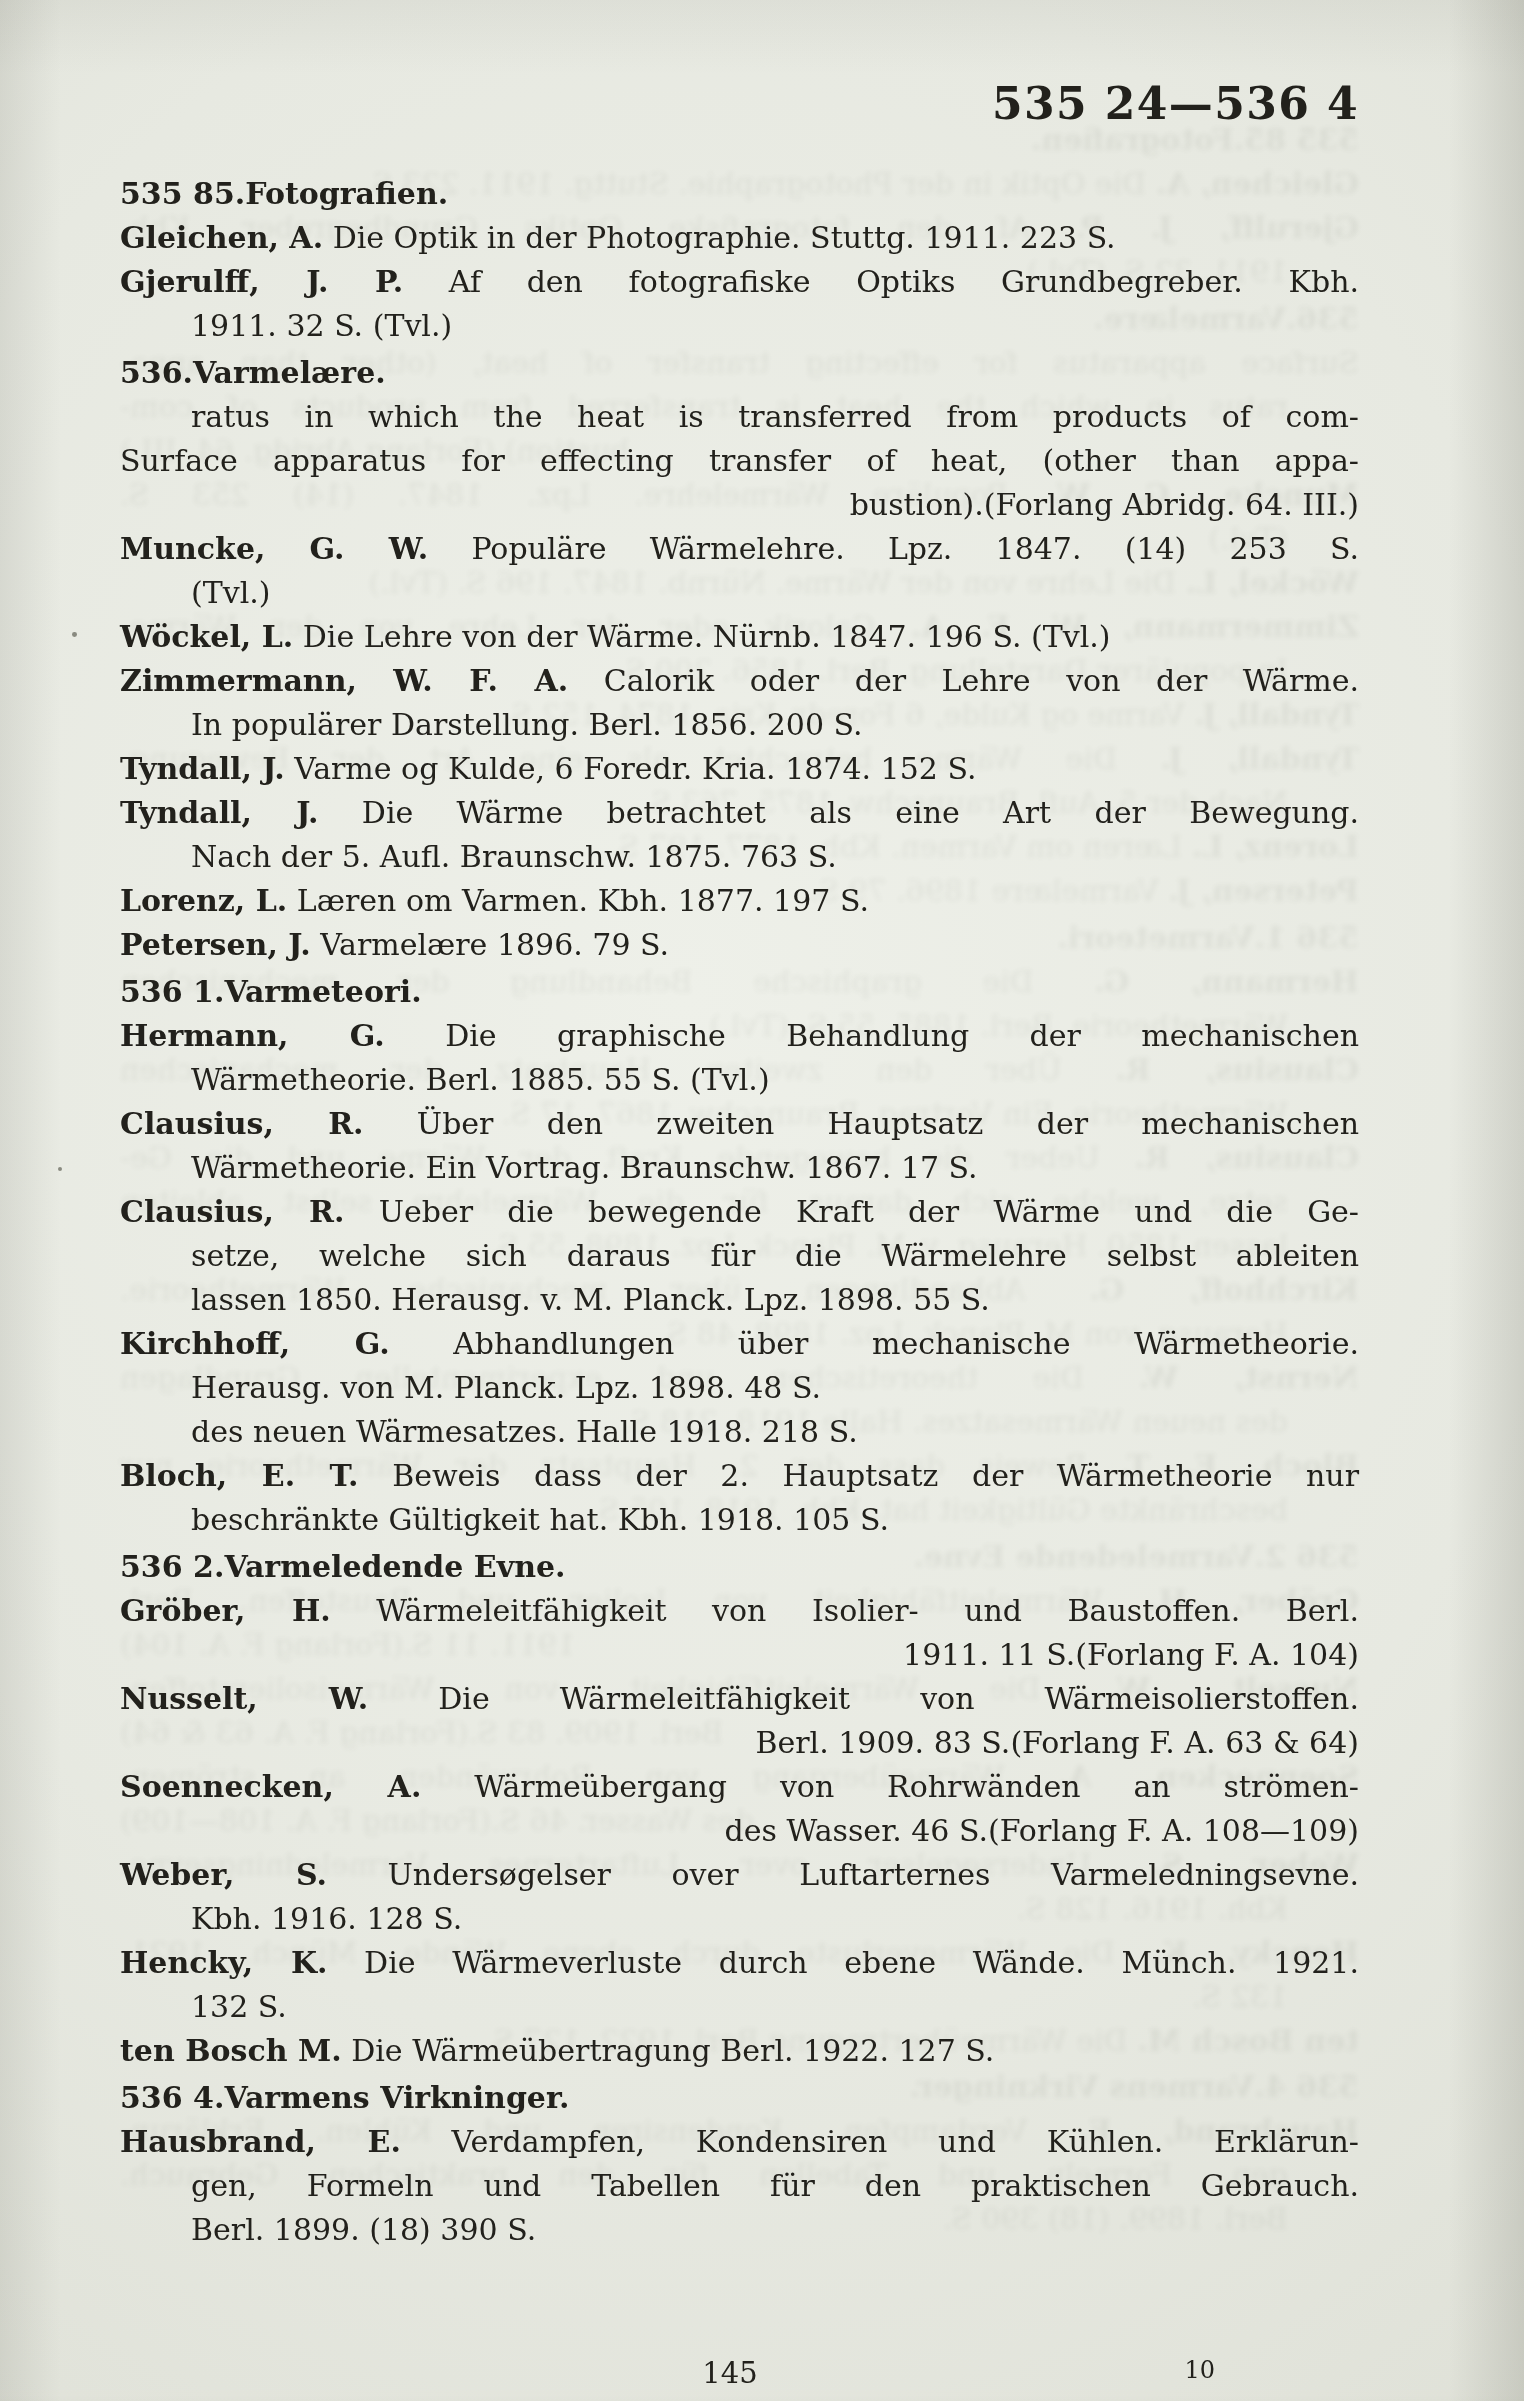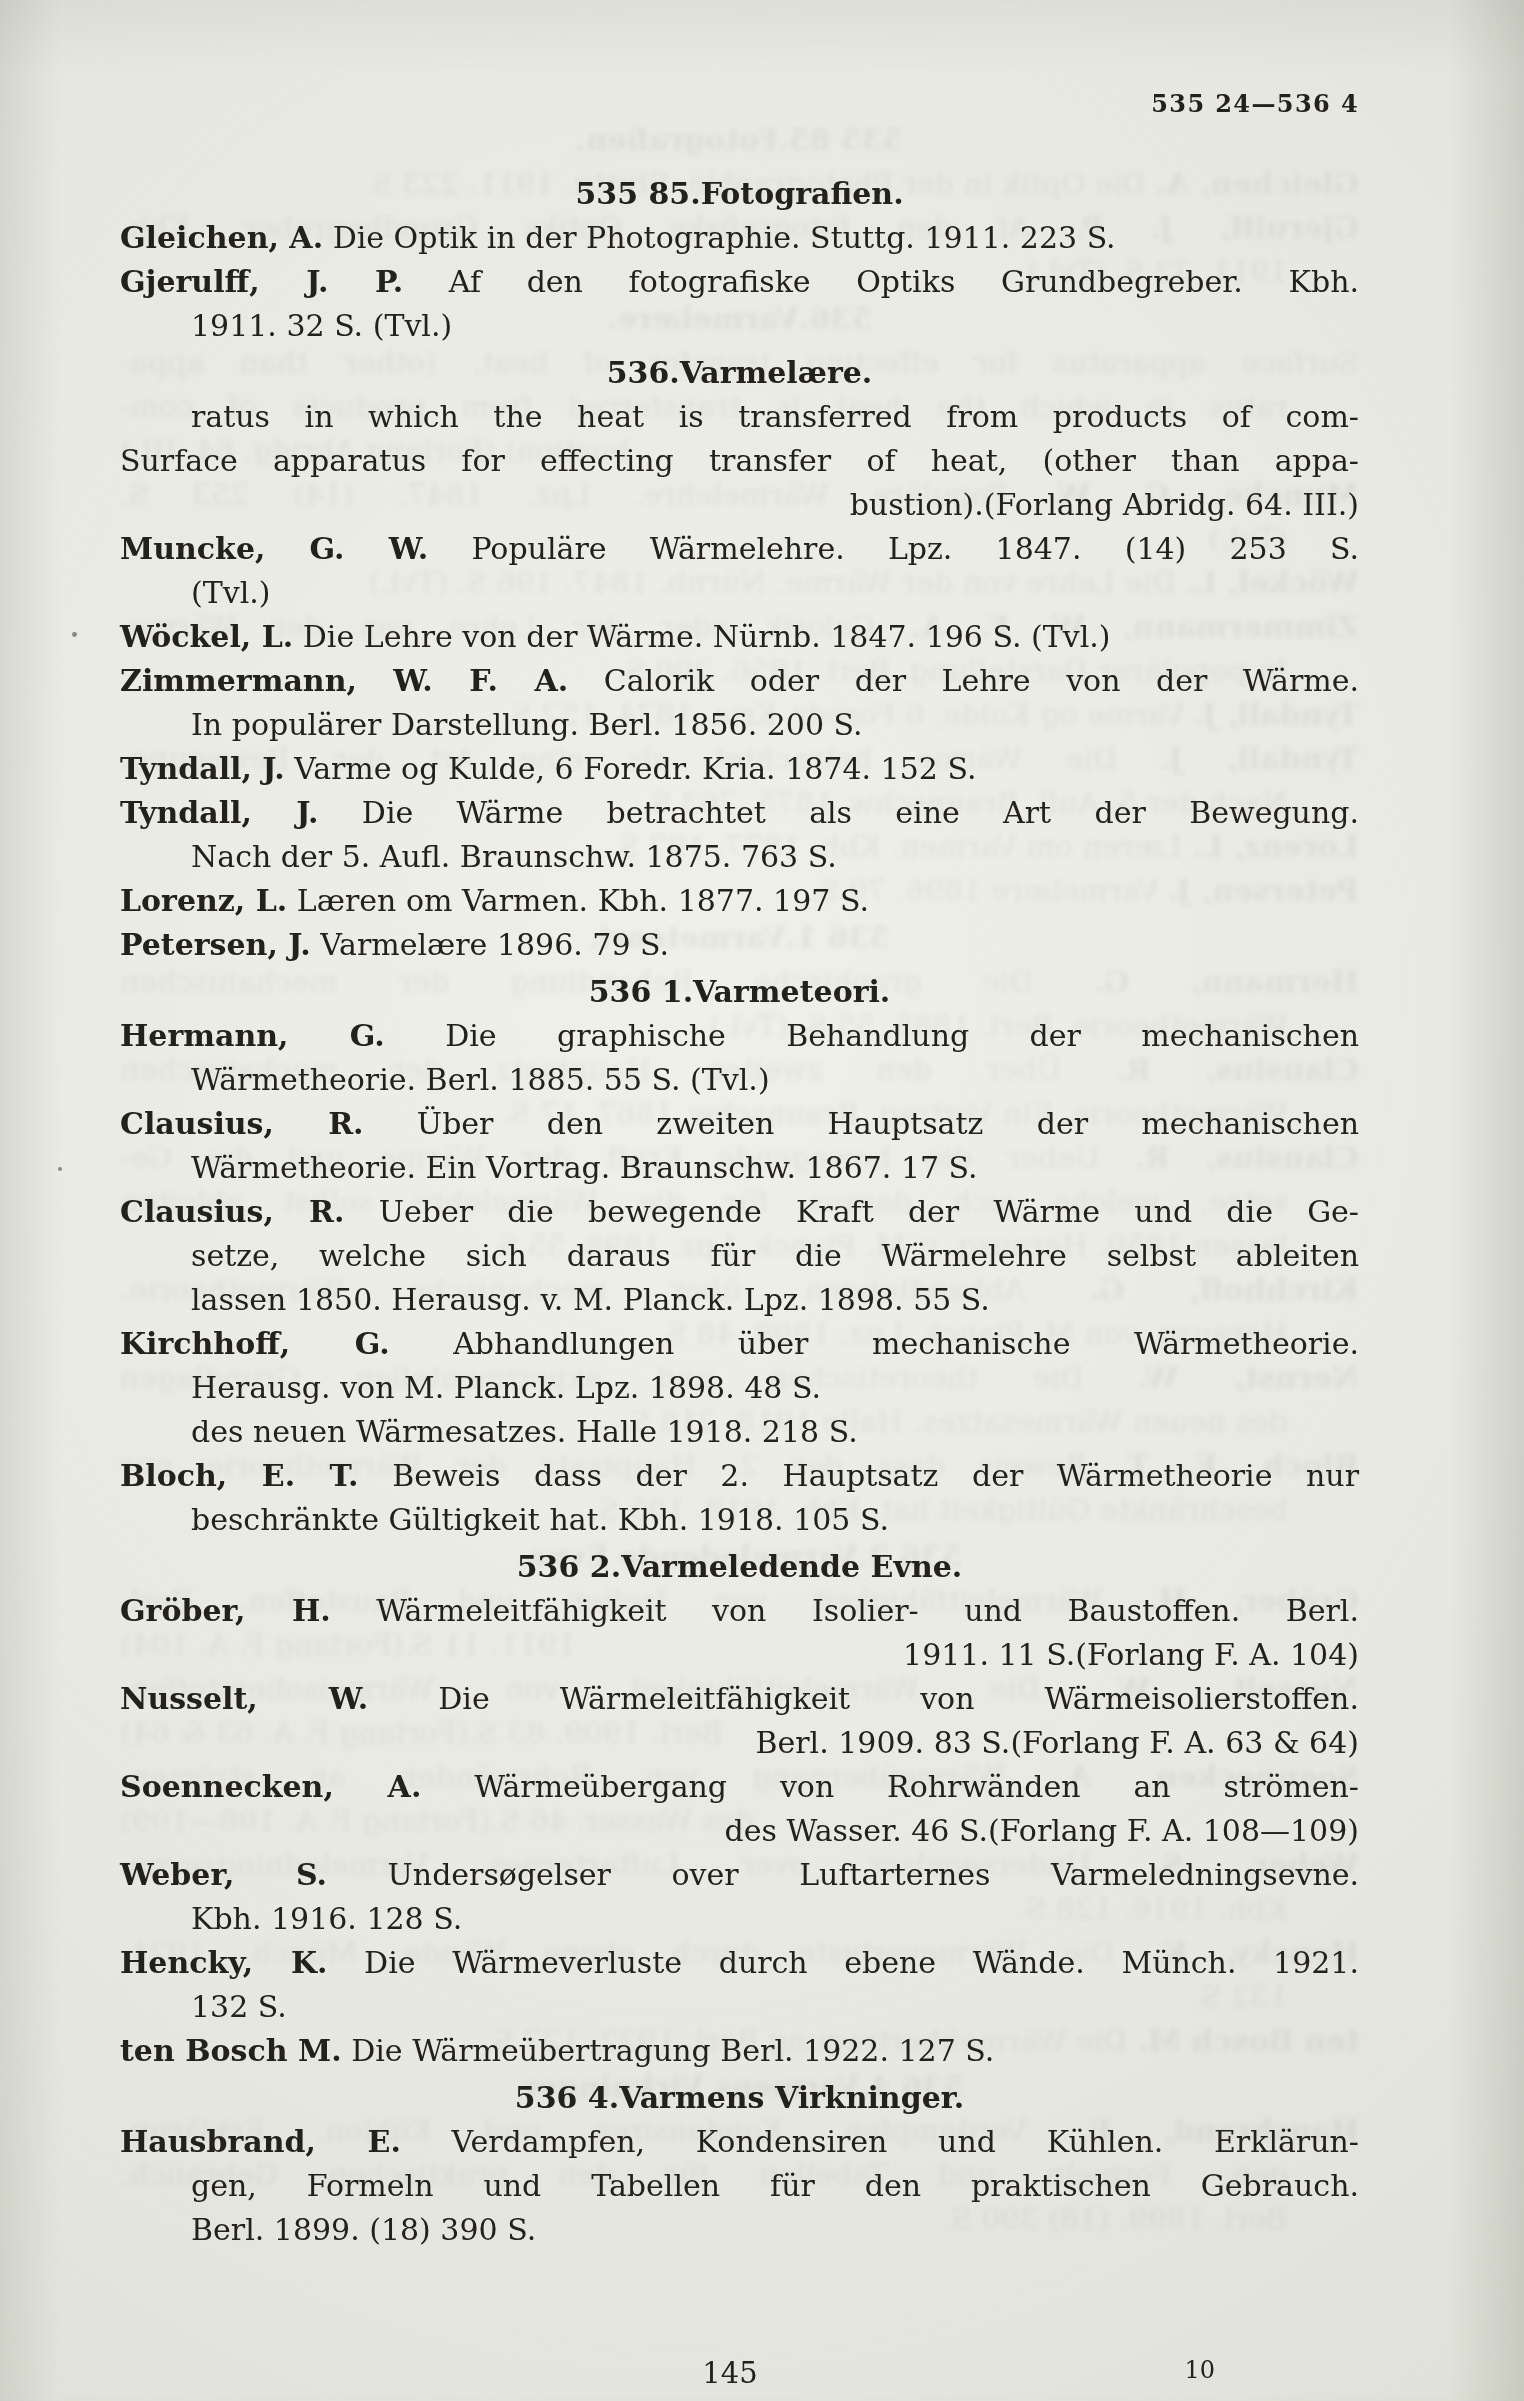--- a/index.html
+++ b/index.html
@@ -29,34 +29,34 @@
     position: absolute;
     left: 120px;
     top: 82px;
     width: 1239px;
     z-index: 2;
   }
 
   .running-head {
     text-align: right;
     font-weight: bold;
-    font-size: 24px;
+    font-size: 44px;
     line-height: 44px;
     letter-spacing: 1.4px;
   }
 
   .text-block {
     margin-top: 46px;
     font-size: 30px;
     line-height: 44px;
   }
 
   .heading {
     display: flex;
-    justify-content: center;
+    justify-content: flex-start;
     font-weight: bold;
     margin-top: 2.9px;
   }
 
   .line { min-height: 44px; }
   .line .author { font-weight: bold; margin-top: 6px; }
   .cont { padding-left: 71px; }
 
   .just {
     text-align: justify;

